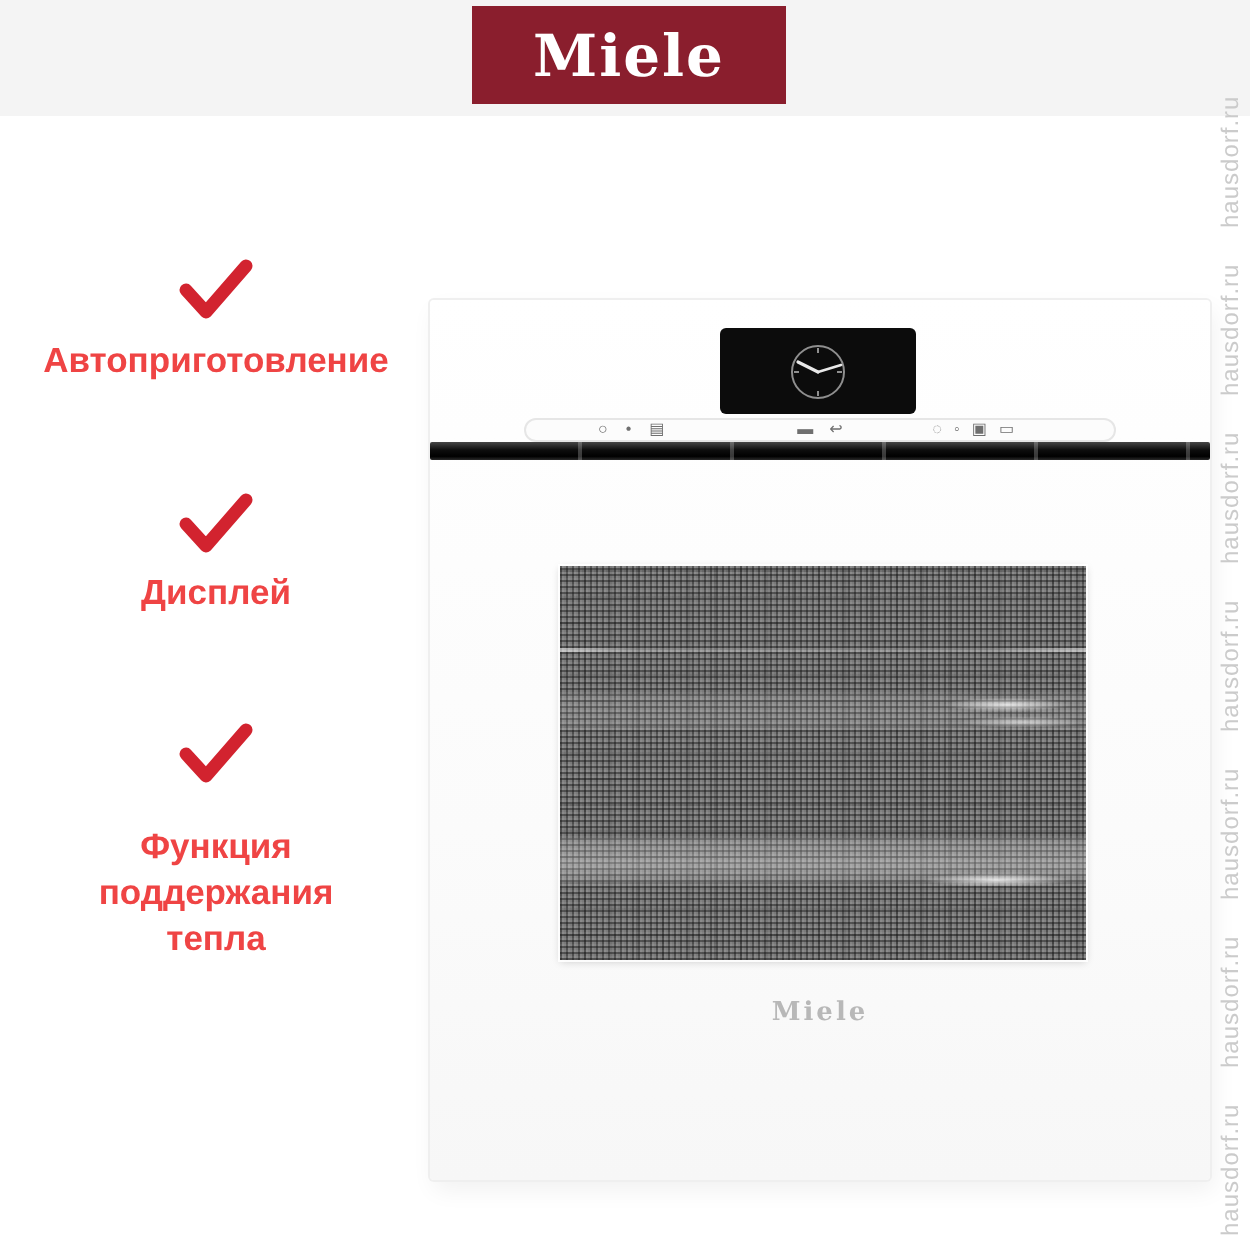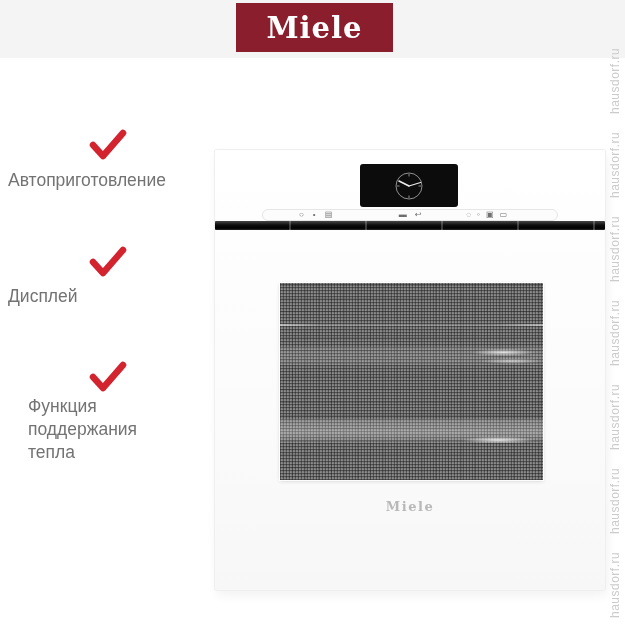--- a/index.html
+++ b/index.html
@@ -11,22 +11,22 @@
   .top-band{position:absolute;left:0;top:0;width:625px;height:58px;background:#f4f4f4;}
   
   .brand-logo{
     position:absolute;left:236px;top:3px;width:157px;height:49px;background:#8a1e2d;
     display:flex;align-items:center;justify-content:center;
     color:#ffffff;font-family:"DejaVu Serif",serif;font-weight:700;font-size:29px;letter-spacing:1px;
   }
   
   .feature-check{position:absolute;left:89px;width:38px;height:32px;}
   .feature-label{
-    position:absolute;left:8px;width:200px;
-    font-size:17.5px;font-weight:400;color:#737373;line-height:1.3;
+    position:absolute;left:8px;width:200px;text-align:center;
+    font-size:17.5px;font-weight:700;color:#ef4444;line-height:1.3;
   }
   .feature-label.narrow{left:28px;width:160px;}
   
   .oven{
     position:absolute;left:215px;top:150px;width:390px;height:440px;
     background:linear-gradient(180deg,#ffffff,#fbfbfb 60%,#f7f7f7);
     box-shadow:0 0 0 1px #efefef, 2px 5px 12px rgba(0,0,0,.06);
     border-radius:2px;
   }
   .oven-display{
@@ -97,21 +97,21 @@
 <div class="feature-label" style="top:169px">Автоприготовление</div>
 
 <svg class="feature-check" style="top:246px" viewBox="0 0 38 32">
   <polyline points="4,16 14,27 34,4" fill="none" stroke-width="6.5" stroke-linecap="round" stroke-linejoin="round" stroke="#d2232f"></polyline>
 </svg>
 <div class="feature-label" style="top:285px">Дисплей</div>
 
 <svg class="feature-check" style="top:361px" viewBox="0 0 38 32">
   <polyline points="4,16 14,27 34,4" fill="none" stroke-width="6.5" stroke-linecap="round" stroke-linejoin="round" stroke="#d2232f"></polyline>
 </svg>
-<div class="feature-label narrow" style="top:395px">Функция поддержания тепла</div>
+<div class="feature-label narrow" style="top:412px">Функция поддержания тепла</div>
 
 <div class="oven">
 
   <div class="oven-display">
     <svg width="40" height="40" viewBox="0 0 40 40">
       <circle cx="20" cy="20" r="13" fill="none" stroke="#8f8f8f" stroke-width="1"></circle>
       <line x1="20" y1="8" x2="20" y2="10.5" stroke="#8f8f8f" stroke-width="1"></line>
       <line x1="20" y1="32" x2="20" y2="29.5" stroke="#8f8f8f" stroke-width="1"></line>
       <line x1="8" y1="20" x2="10.5" y2="20" stroke="#8f8f8f" stroke-width="1"></line>
       <line x1="32" y1="20" x2="29.5" y2="20" stroke="#8f8f8f" stroke-width="1"></line>

